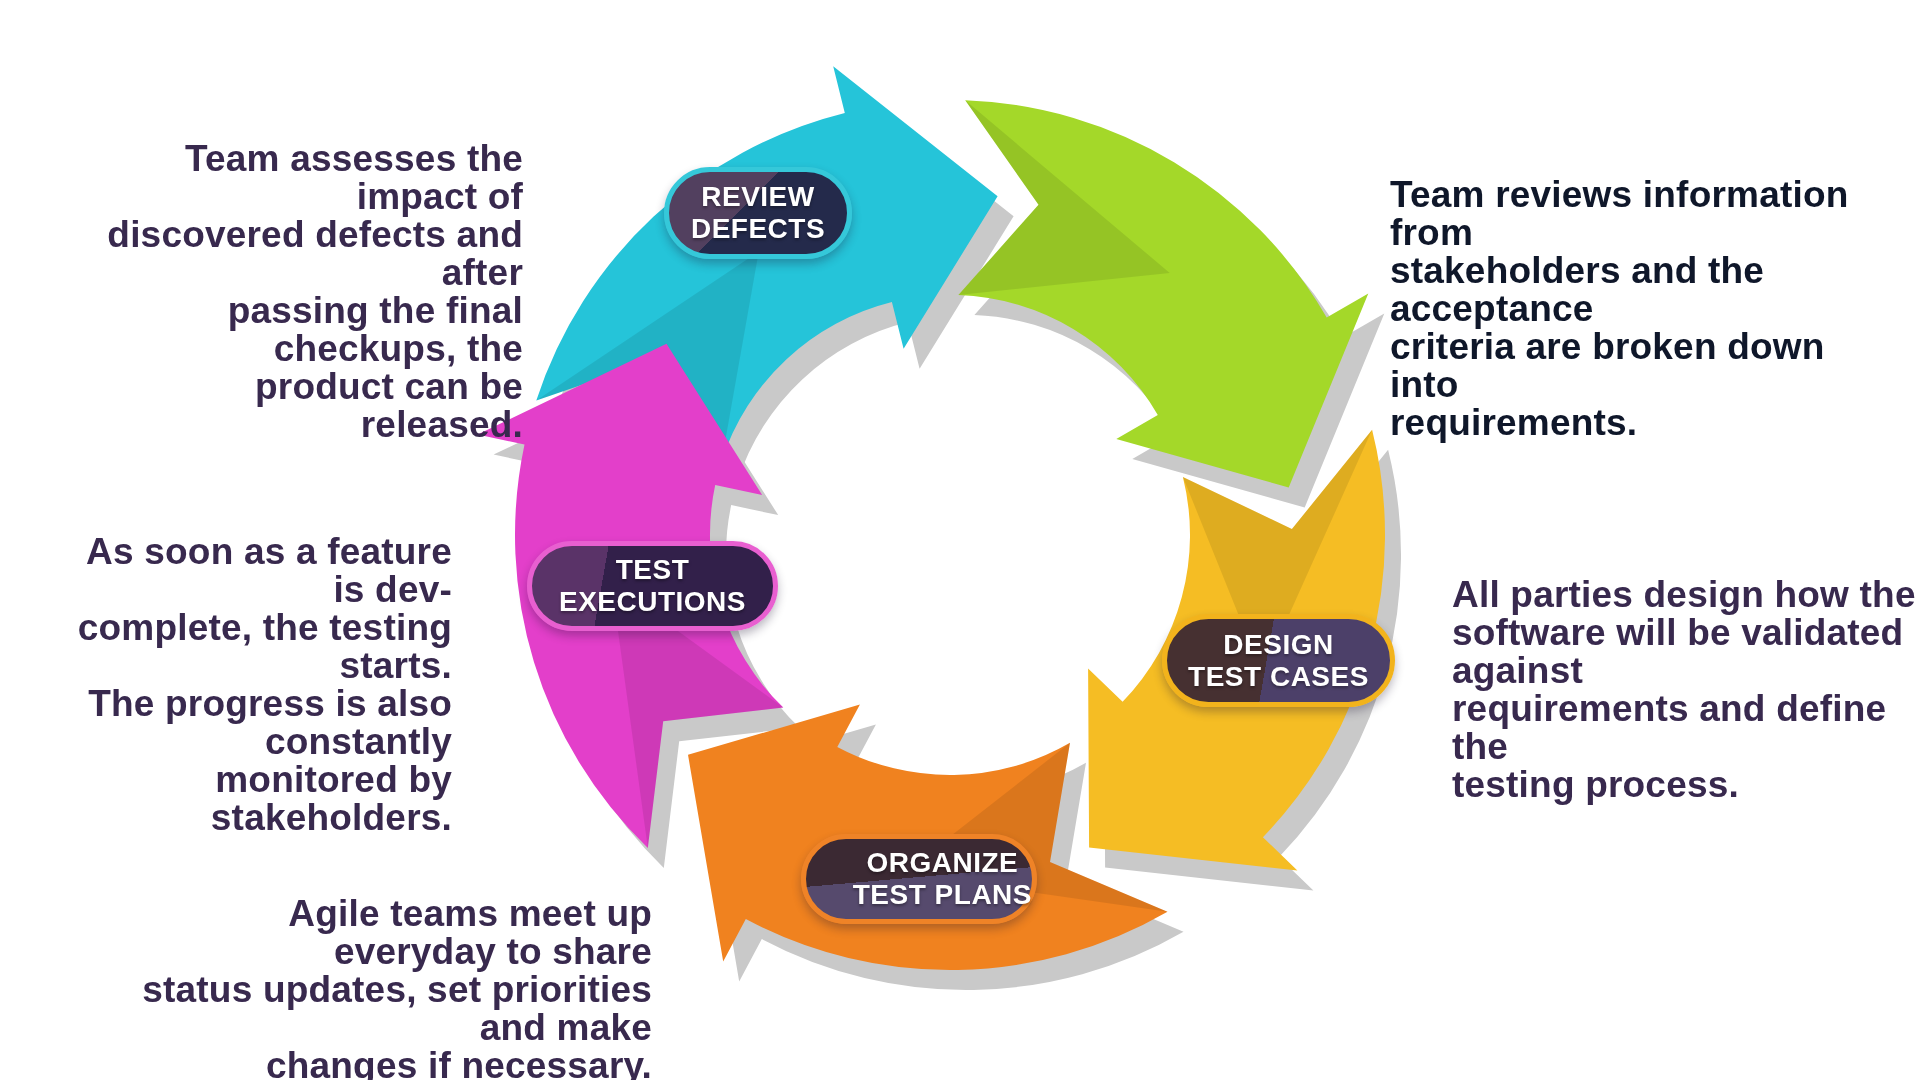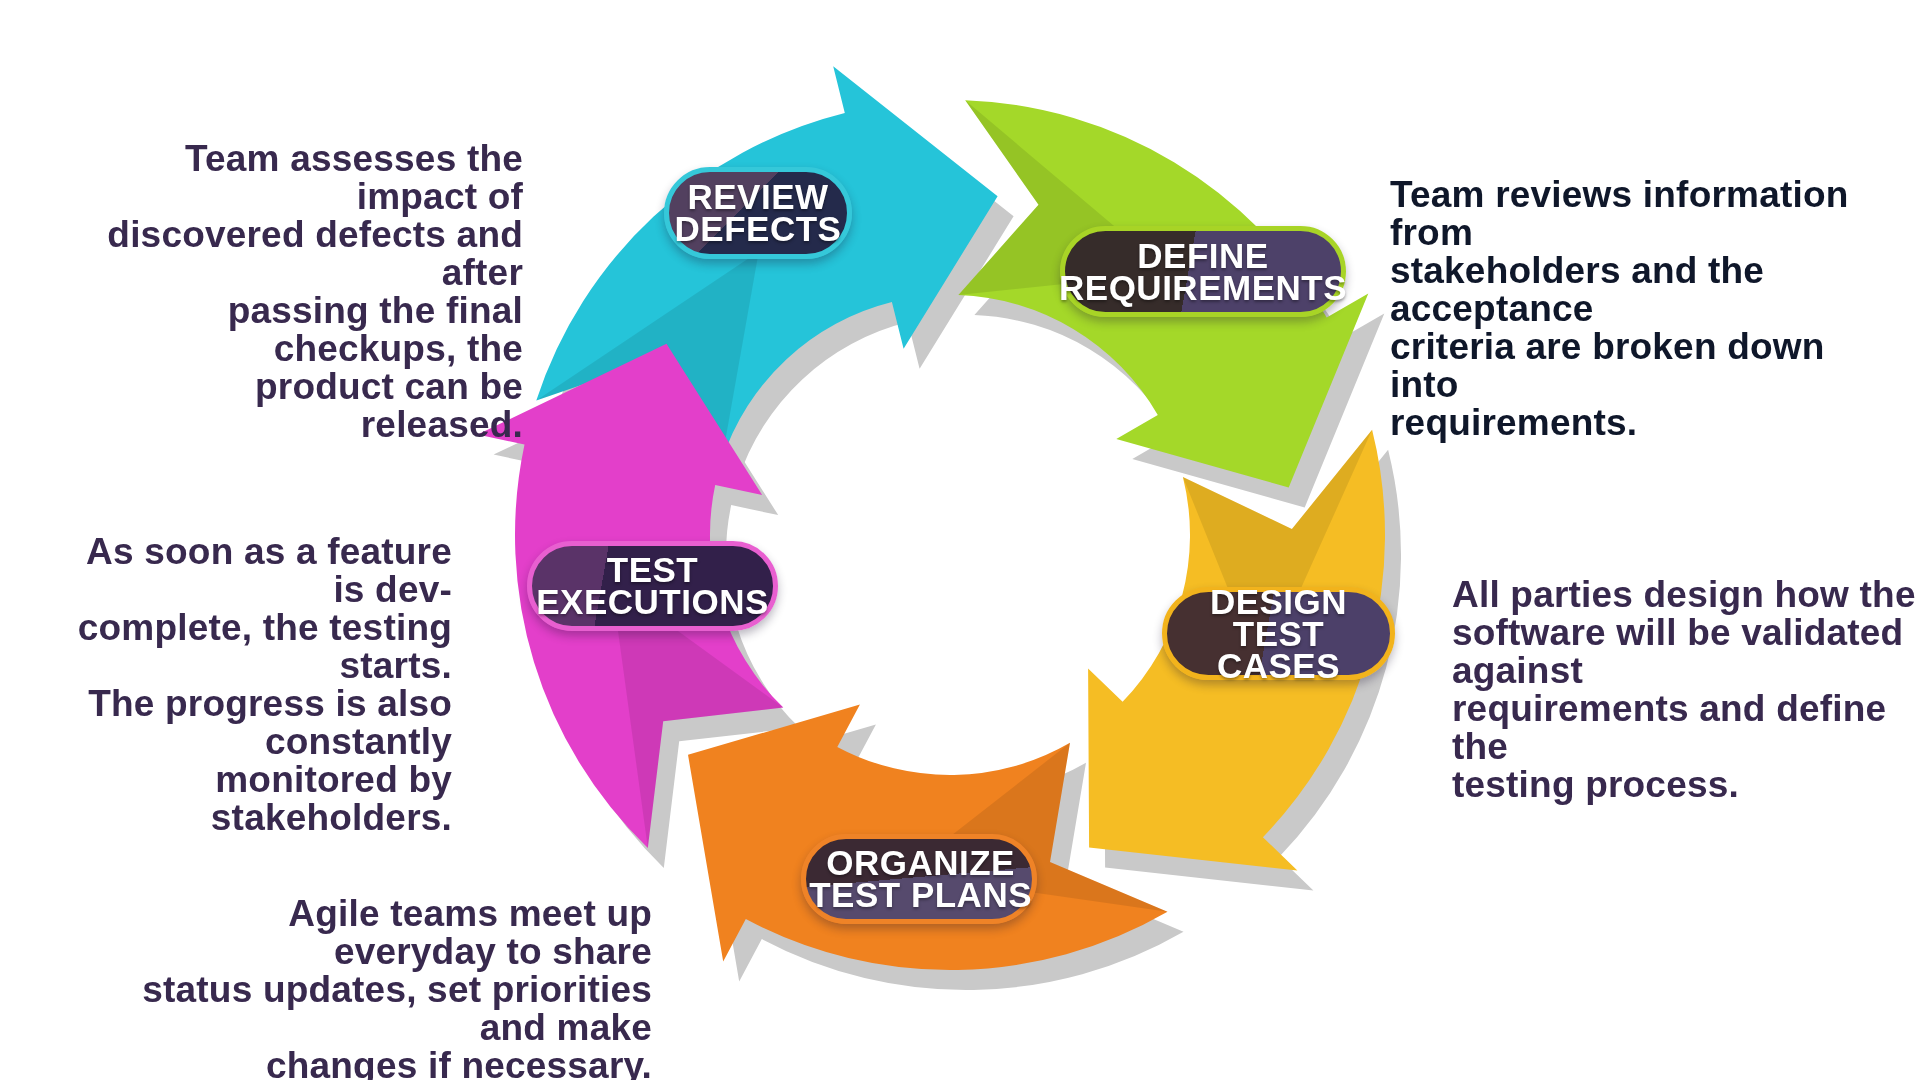--- a/index.html
+++ b/index.html
@@ -34,28 +34,28 @@
     display: flex;
     align-items: center;
     justify-content: center;
     text-align: center;
     box-shadow: 0 5px 10px rgba(30,20,50,0.30);
   }
   .pill-label {
     white-space: pre-line;
     color: #ffffff;
     font-weight: 800;
-    font-size: 35px;
+    font-size: 28px;
     line-height: 32px;
     letter-spacing: 0.5px;
     text-shadow: 0 2px 3px rgba(0,0,0,0.35);
   }
   .pill-0 { left: 664px;  top: 167px; width: 188px; height: 92px; }
   .pill-1 { left: 1060px; top: 226px; width: 286px; height: 91px; }
-  .pill-2 { left: 1162px; top: 587px; width: 233px; height: 93px; }
+  .pill-2 { left: 1162px; top: 614px; width: 233px; height: 93px; }
   .pill-3 { left: 801px;  top: 834px; width: 236px; height: 90px; justify-content: flex-end; }
   .pill-4 { left: 527px;  top: 541px; width: 251px; height: 90px; }
   .desc {
     position: absolute;
     white-space: pre-line;
     font-size: 37px;
     line-height: 38px;
     font-weight: 700;
     letter-spacing: 0.2px;
   }
@@ -87,24 +87,20 @@
       <path d="M 1167.5 911.7 A 435 435 0 0 1 745.8 919.1 L 723.2 961.5 L 688.0 754.8 L 859.9 704.5 L 837.3 746.9 A 240 240 0 0 0 1070.0 742.8 L 1050.0 862.1 Z" fill="#f0821f"></path>
       <path d="M 1167.5 911.7 L 902.4 873.7 L 1070.0 742.8 L 1050.0 862.1 Z" fill="rgba(0,0,0,0.09)"></path>
       <path d="M 647.8 847.9 A 435 435 0 0 1 524.5 444.6 L 477.6 434.6 L 666.5 343.8 L 762.2 495.1 L 715.2 485.1 A 240 240 0 0 0 783.3 707.6 L 663.2 721.3 Z" fill="#e33fca"></path>
       <path d="M 647.8 847.9 L 611.3 582.6 L 783.3 707.6 L 663.2 721.3 Z" fill="rgba(0,0,0,0.09)"></path>
     </svg>
 
   <div class="pill pill-0" style="border-color: rgb(53, 200, 217); background: linear-gradient(135deg, rgb(82, 64, 95) 42%, rgb(36, 42, 75) 42%);">
     <span class="pill-label" style="color: rgb(255, 255, 255);">REVIEW
 DEFECTS</span>
   </div>
-  <div class="pill pill-1" style="border-color: rgb(168, 212, 38); background: linear-gradient(100deg, rgb(54, 44, 42) 45%, rgb(77, 65, 105) 45%);">
-    <span class="pill-label" style="color: rgb(255, 255, 255);">DEFINE
-REQUIREMENTS</span>
-  </div>
   <div class="pill pill-2" style="border-color: rgb(242, 179, 28); background: linear-gradient(100deg, rgb(70, 48, 49) 45%, rgb(76, 64, 105) 45%);">
     <span class="pill-label" style="color: rgb(255, 255, 255);">DESIGN
 TEST CASES</span>
   </div>
   <div class="pill pill-3" style="border-color: rgb(239, 131, 39); background: linear-gradient(175deg, rgb(59, 41, 51) 48%, rgb(86, 74, 109) 48%);">
     <span class="pill-label" style="color: rgb(255, 255, 255);">ORGANIZE
 TEST PLANS</span>
   </div>
   <div class="pill pill-4" style="border-color: rgb(232, 95, 208); background: linear-gradient(100deg, rgb(90, 51, 104) 30%, rgb(50, 32, 74) 30%);">
     <span class="pill-label" style="color: rgb(255, 255, 255); text-align: center;">TEST

